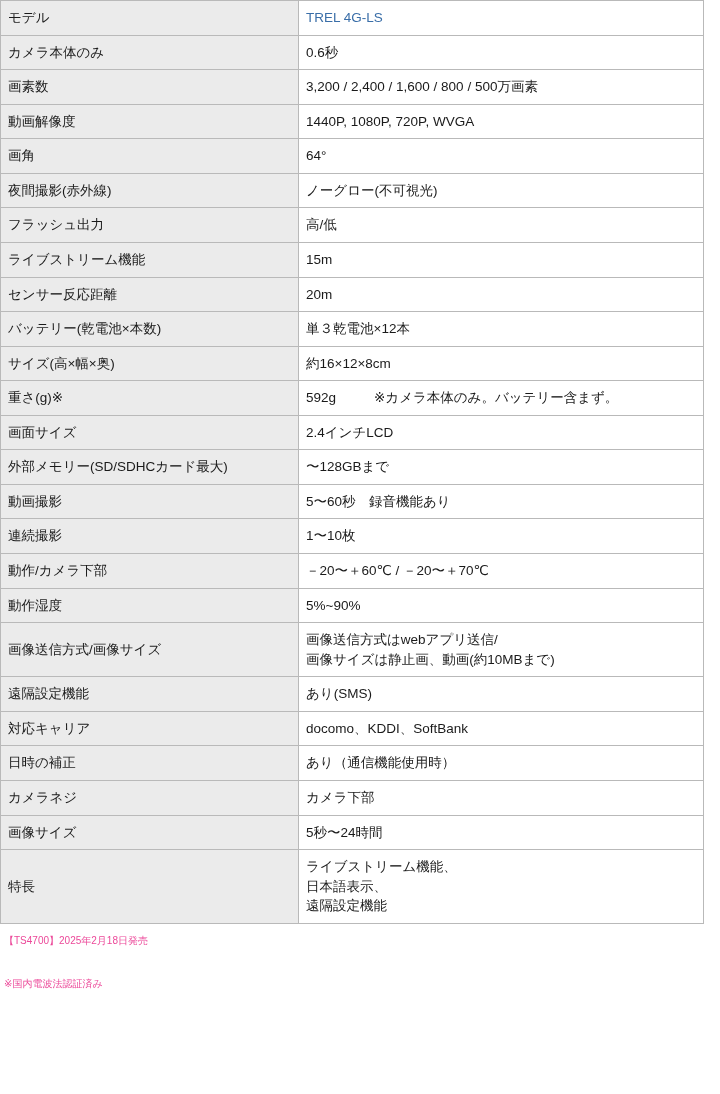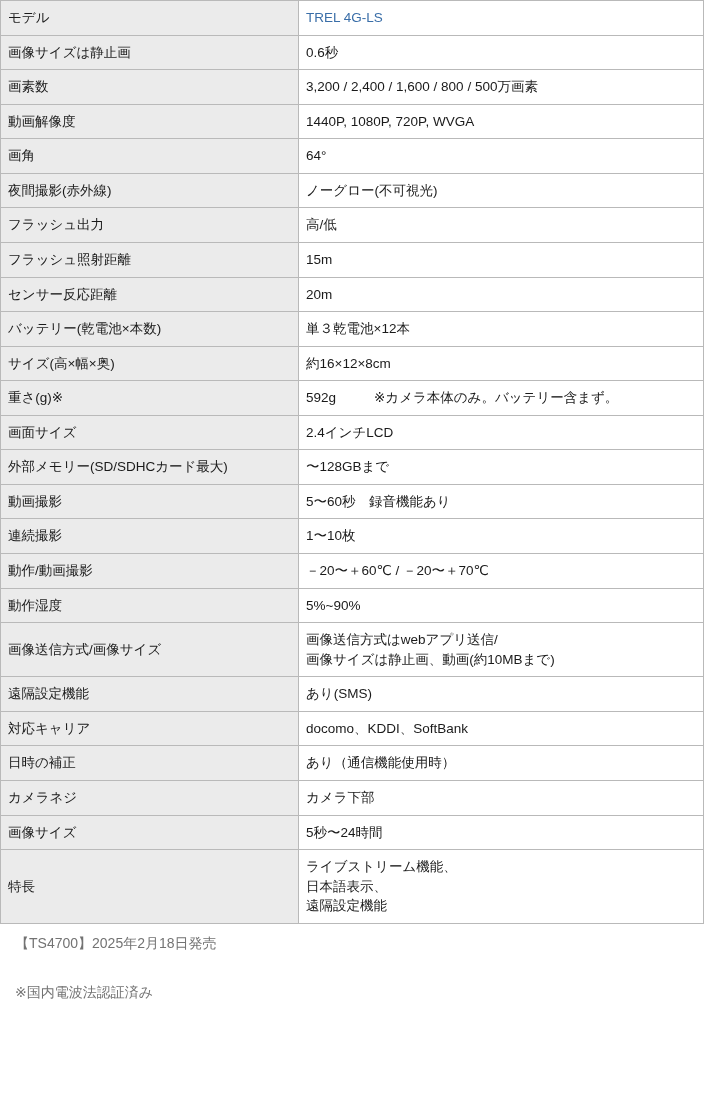--- a/index.html
+++ b/index.html
@@ -53,24 +53,23 @@
   }
   td.value .sub-note {
     display: inline-block;
     padding-left: 38px;
   }
   .footer-notes {
     padding: 0;
     margin: 0;
   }
   .footer-line {
-    font-size: 14px;
-    color: #737373;
+    font-size: 10px;
+    color: #ec4899;
     line-height: 1.5;
-    margin-left: 11px;
   }
   .footer-line.release {
     padding: 9px 4px 4px 4px;
   }
   .footer-line.cert {
     padding: 24px 4px 4px 4px;
   }
   .tall-row td {
     padding-top: 9px;
     padding-bottom: 9px;
@@ -83,21 +82,21 @@
 
   <table class="spec-table">
     <tbody>
 
       <tr>
         <td class="label">モデル</td>
         <td class="value"><span class="link">TREL 4G-LS</span></td>
       </tr>
 
       <tr>
-        <td class="label">画像サイズは静止画</td>
+        <td class="label">カメラ本体のみ</td>
         <td class="value">0.6秒</td>
       </tr>
 
       <tr>
         <td class="label">画素数</td>
         <td class="value">3,200 / 2,400 / 1,600 / 800 / 500万画素</td>
       </tr>
 
       <tr>
         <td class="label">動画解像度</td>
@@ -113,21 +112,21 @@
         <td class="label">夜間撮影(赤外線)</td>
         <td class="value">ノーグロー(不可視光)</td>
       </tr>
 
       <tr>
         <td class="label">フラッシュ出力</td>
         <td class="value">高/低</td>
       </tr>
 
       <tr>
-        <td class="label">フラッシュ照射距離</td>
+        <td class="label">ライブストリーム機能</td>
         <td class="value">15m</td>
       </tr>
 
       <tr>
         <td class="label">センサー反応距離</td>
         <td class="value">20m</td>
       </tr>
 
       <tr>
         <td class="label">バッテリー(乾電池×本数)</td>
@@ -158,21 +157,21 @@
         <td class="label">動画撮影</td>
         <td class="value">5〜60秒　録音機能あり</td>
       </tr>
 
       <tr>
         <td class="label">連続撮影</td>
         <td class="value">1〜10枚</td>
       </tr>
 
       <tr>
-        <td class="label">動作/動画撮影</td>
+        <td class="label">動作/カメラ下部</td>
         <td class="value">－20〜＋60℃ / －20〜＋70℃</td>
       </tr>
 
       <tr>
         <td class="label">動作湿度</td>
         <td class="value">5%~90%</td>
       </tr>
 
       <tr class="tall-row">
         <td class="label">画像送信方式/画像サイズ</td>

